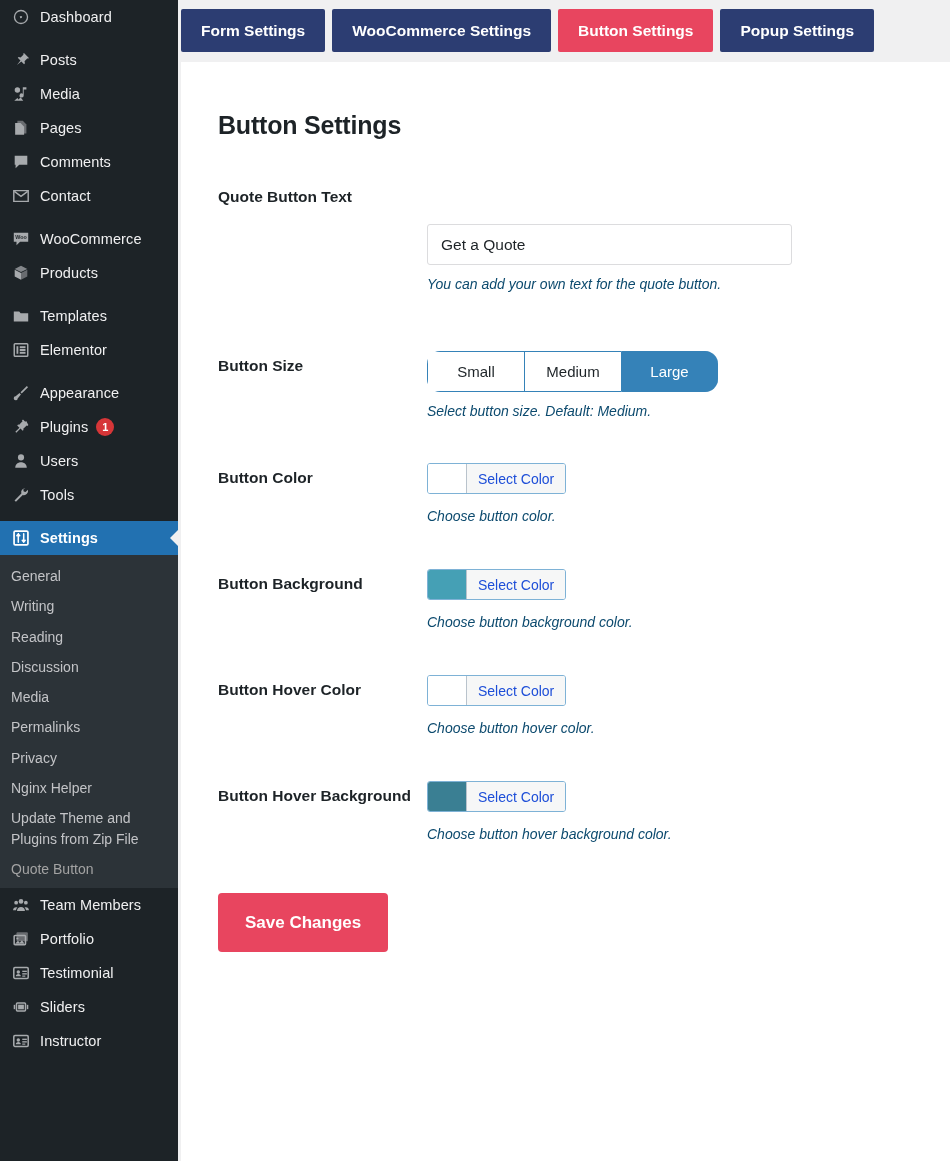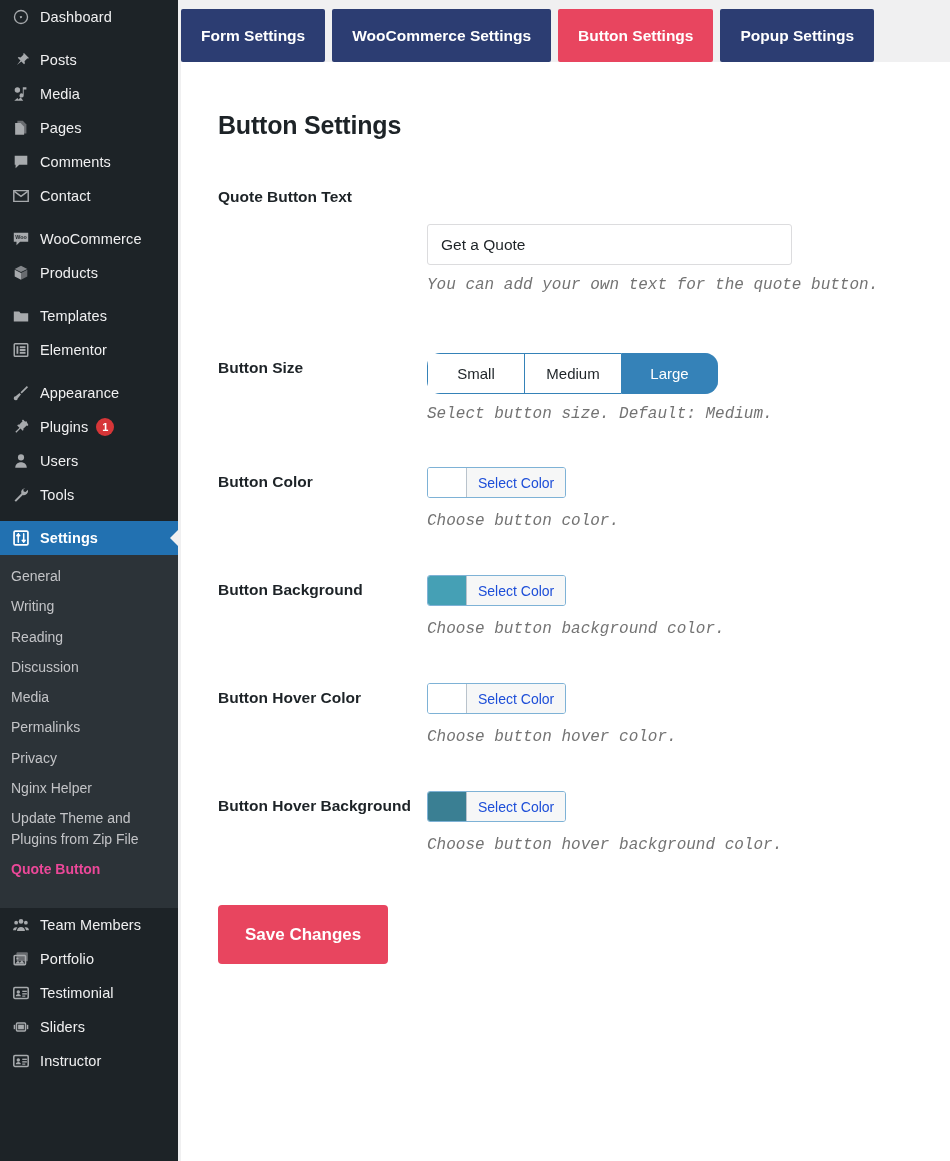--- a/index.html
+++ b/index.html
@@ -52,40 +52,40 @@
     border-right: 9px solid #f0f0f1;
   }
   .badge {
     display: inline-flex; align-items: center; justify-content: center;
     min-width: 18px; height: 18px; padding: 0 5px;
     margin-left: 8px;
     border-radius: 9px;
     background: #d63638; color: #fff;
     font-size: 11px; font-weight: 600;
   }
-  .submenu { background: #2c3338; padding: 6px 0 24px 0; }
+  .submenu { background: #2c3338; padding: 6px 0 4px 0; }
   .submenu-item {
     display: block;
     padding: 5px 12px 5px 11px;
     font-size: 14px;
     color: #c3c4c7;
     line-height: 1.45;
     cursor: pointer;
   }
-  .submenu-item.current { color: #ec4899; font-weight: 700; }
+  .submenu-item.current { color: #a3a3a3; font-weight: 400; }
 
   
   .main { flex: 1 1 auto; position: relative; background: #f0f0f1; }
   .tabbar {
     position: absolute; top: 9px; left: 3px;
     display: flex; gap: 7px;
     z-index: 3;
   }
   .tab {
-    height: 53px;
+    height: 43px;
     padding: 0 20px;
     display: flex; align-items: center; justify-content: center;
     background: #2c3d72;
     color: #ffffff;
     font-size: 15.5px; font-weight: 700;
     border-radius: 2px;
     cursor: pointer;
     white-space: nowrap;
   }
   .tab.active { background: #e8455f; }
@@ -105,24 +105,23 @@
   .row { display: flex; align-items: flex-start; margin-bottom: 0; }
   .row-label {
     width: 246px; flex: 0 0 246px;
     padding-left: 37px;
     font-size: 15.5px; font-weight: 700; color: #1d2327;
     padding-top: 6px;
   }
   .row-field { flex: 1 1 auto; padding-right: 26px; }
   .desc {
     font-style: italic;
-    font-size: 16px;
-    color: #737373;
+    font-size: 14px;
+    color: #0c4a6e;
     margin-top: 11px;
-    font-family: Liberation Mono, monospace;
   }
 
   .text-input {
     display: block;
     width: 365px; height: 41px;
     border: 1px solid #dcdcde;
     border-radius: 3px;
     background: #fff;
     padding: 0 13px;
     font-family: "Liberation Sans", sans-serif;

